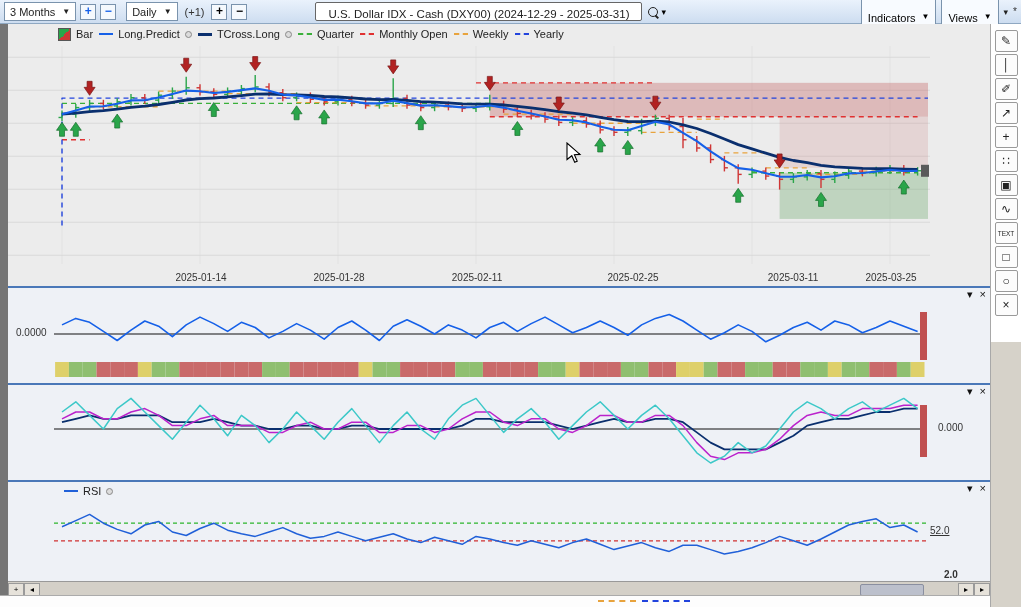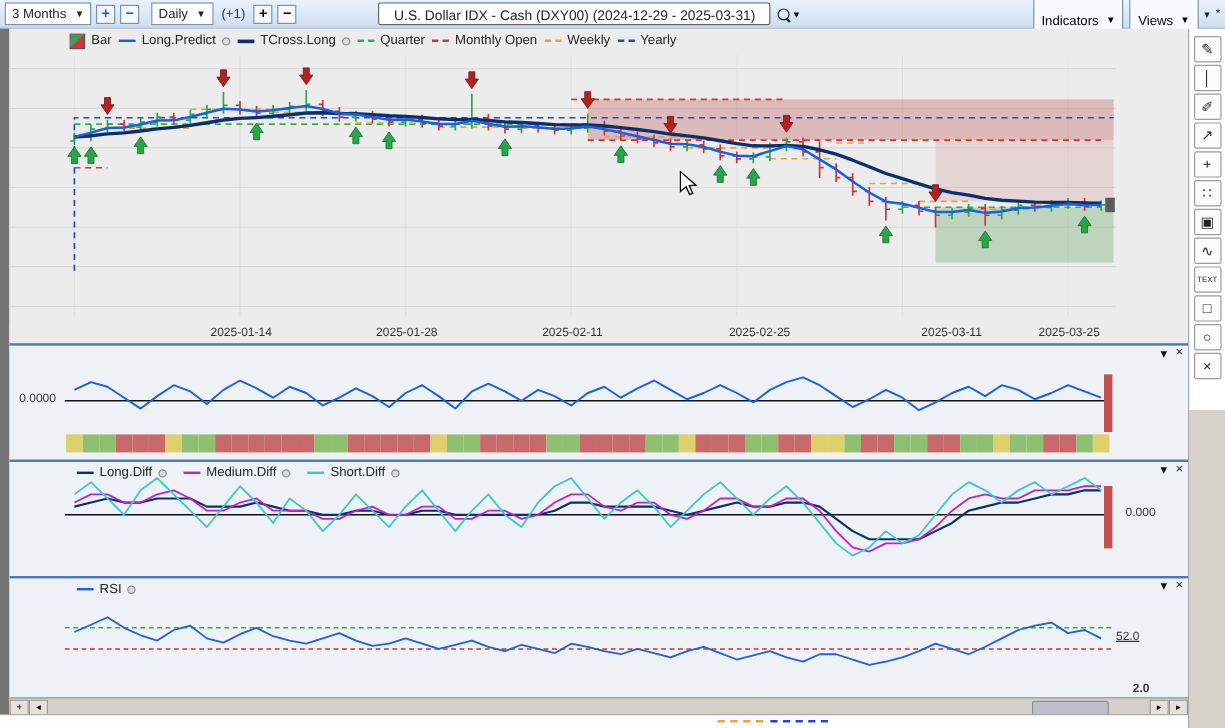--- a/index.html
+++ b/index.html
@@ -526,37 +526,20 @@
           <polyline points="54.0,27.0 67.8,16.8 81.6,30.4 95.4,44.0 109.2,23.6 123.0,13.4 136.8,27.0 150.6,40.6 164.4,54.2 178.2,37.2 192.0,20.2 205.8,33.8 219.6,50.8 233.4,30.4 247.2,40.6 261.0,57.6 274.8,44.0 288.6,27.0 302.4,40.6 316.2,54.2 330.0,37.2 343.8,23.6 357.6,40.6 371.4,57.6 385.2,40.6 399.0,27.0 412.8,44.0 426.6,54.2 440.4,33.8 454.2,20.2 468.0,13.4 481.8,30.4 495.6,47.4 509.4,33.8 523.2,23.6 537.0,37.2 550.8,54.2 564.6,40.6 578.4,27.0 592.2,16.8 606.0,30.4 619.8,44.0 633.6,30.4 647.4,20.2 661.2,33.8 675.0,50.8 688.8,67.8 702.6,78.0 716.4,71.2 730.2,57.6 744.0,67.8 757.8,61.0 771.6,44.0 785.4,27.0 799.2,16.8 813.0,23.6 826.8,33.8 840.6,23.6 854.4,16.8 868.2,27.0 882.0,20.2 895.8,13.4 909.6,23.6" fill="none" stroke-linejoin="round" stroke="#3cc8c8" stroke-width="1.5"></polyline>
           <rect x="912" y="20" width="7" height="52" fill="#c05050"></rect>
         </svg>
       <div class="gutter">
         <div class="panel-ctrl">
           <span>▾</span>
           <span>×</span>
         </div>
         <span class="zlabel" id="p3zero">0.000</span>
       </div>
-      <div class="plegend">
-        <span class="li">
-          <span class="sw sw-long"></span>
-          <span>Long.Diff</span>
-          <span class="dot"></span>
-        </span>
-        <span class="li">
-          <span class="sw sw-medium"></span>
-          <span>Medium.Diff</span>
-          <span class="dot"></span>
-        </span>
-        <span class="li">
-          <span class="sw sw-short"></span>
-          <span>Short.Diff</span>
-          <span class="dot"></span>
-        </span>
-      </div>
     </div>
 
     <div class="sub" id="panel-rsi">
       <svg id="p4svg" viewBox="0 0 922 99" preserveAspectRatio="none">
           <line x1="46" y1="41.2" x2="918" y2="41.2" stroke="#2db52d" stroke-width="1.3" stroke-dasharray="4,3"></line>
           <line x1="46" y1="58.8" x2="918" y2="58.8" stroke="#d03030" stroke-width="1.3" stroke-dasharray="4,3"></line>
           <polyline points="54.0,44.7 67.8,38.6 81.6,32.4 95.4,41.2 109.2,47.4 123.0,51.8 136.8,43.0 150.6,39.4 164.4,50.0 178.2,53.5 192.0,46.5 205.8,41.2 219.6,48.2 233.4,51.8 247.2,54.4 261.0,50.0 274.8,45.6 288.6,51.8 302.4,56.2 316.2,54.4 330.0,50.0 343.8,54.4 357.6,58.8 371.4,55.3 385.2,51.8 399.0,57.0 412.8,60.6 426.6,55.3 440.4,58.8 454.2,62.3 468.0,54.4 481.8,57.0 495.6,60.6 509.4,63.2 523.2,58.8 537.0,62.3 550.8,65.8 564.6,60.6 578.4,57.0 592.2,62.3 606.0,67.6 619.8,64.1 633.6,60.6 647.4,65.8 661.2,69.4 675.0,63.2 688.8,63.2 702.6,67.6 716.4,72.0 730.2,69.4 744.0,65.8 757.8,60.6 771.6,54.4 785.4,58.8 799.2,63.2 813.0,57.0 826.8,50.0 840.6,43.0 854.4,39.4 868.2,36.8 882.0,45.6 895.8,43.0 909.6,50.0" fill="none" stroke-linejoin="round" stroke="#2060d8" stroke-width="1.5"></polyline>
         </svg>
       <div class="gutter">
         <div class="panel-ctrl">

